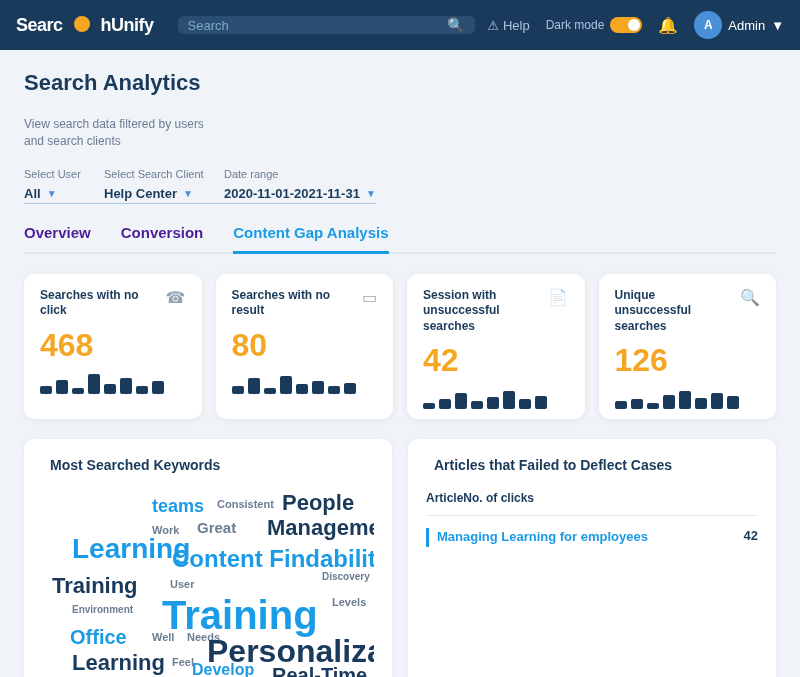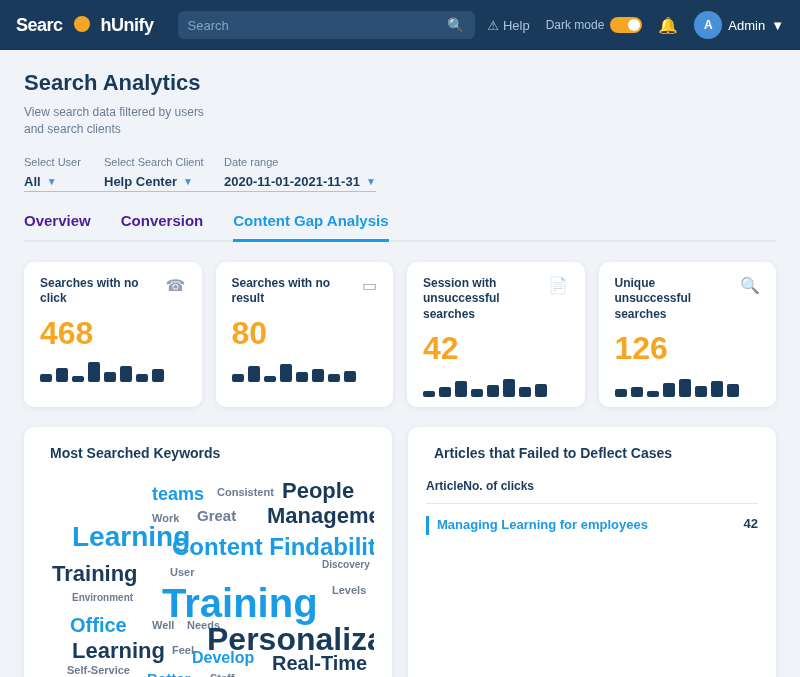--- a/index.html
+++ b/index.html
@@ -34,21 +34,21 @@
       margin: 0 -1px;
     }
     .search-bar {
       flex: 1;
       max-width: 340px;
       background: #2a4f73;
       border-radius: 6px;
       display: flex;
       align-items: center;
       padding: 0 10px;
-      height: 28px;
+      height: 18px;
       margin-left: 12px;
     }
     .search-bar input {
       background: transparent;
       border: none;
       outline: none;
       color: #aac4dc;
       font-size: 13px;
       flex: 1;
     }
@@ -98,21 +98,21 @@
       display: flex; align-items: center; justify-content: center;
       color: #fff; font-size: 12px; font-weight: 600;
     }
 
     
     .main { padding: 20px 24px; }
 
     
     .page-header { margin-bottom: 18px; }
     .page-title { font-size: 22px; font-weight: 700; color: #1a3a5c; }
-    .page-subtitle { font-size: 12px; color: #6b7c93; margin-top: 8px; line-height: 1.4; }
+    .page-subtitle { font-size: 12px; color: #6b7c93; margin-top: 20px; line-height: 1.4; }
 
     
     .filters-row {
       display: flex;
       margin-bottom: 20px;
       align-items: flex-end;
     }
     .filter-group label {
       display: block;
       font-size: 11px;

